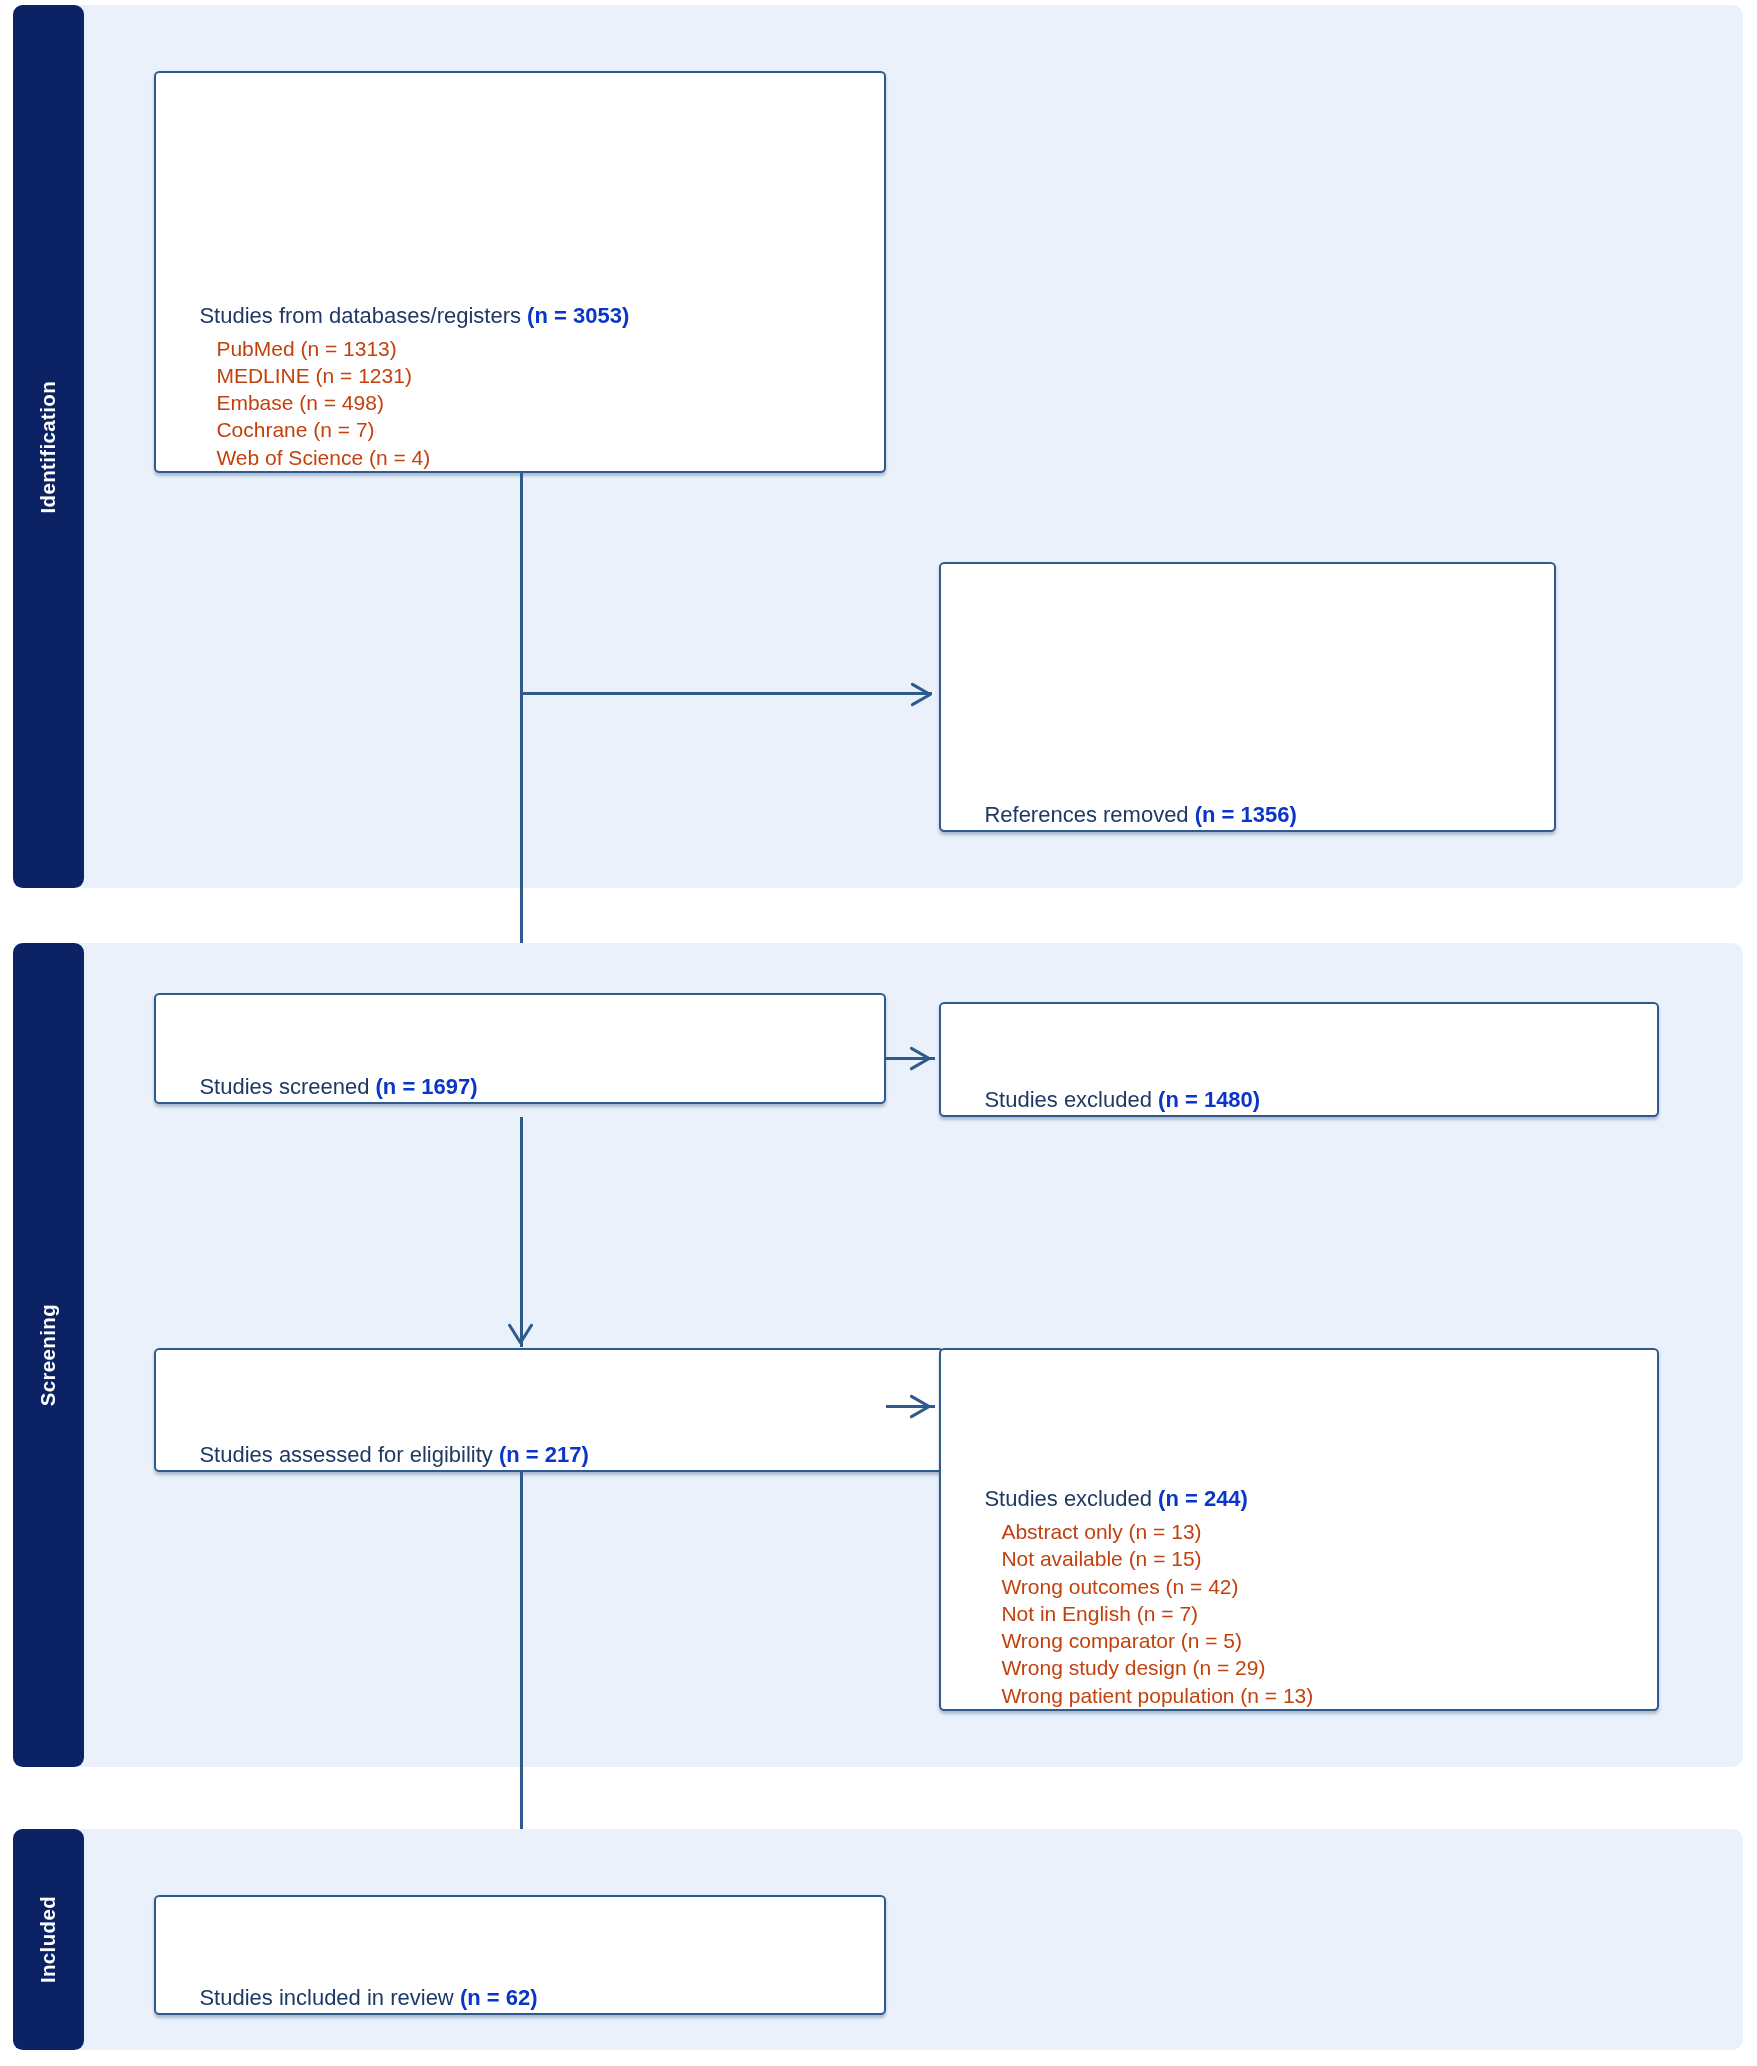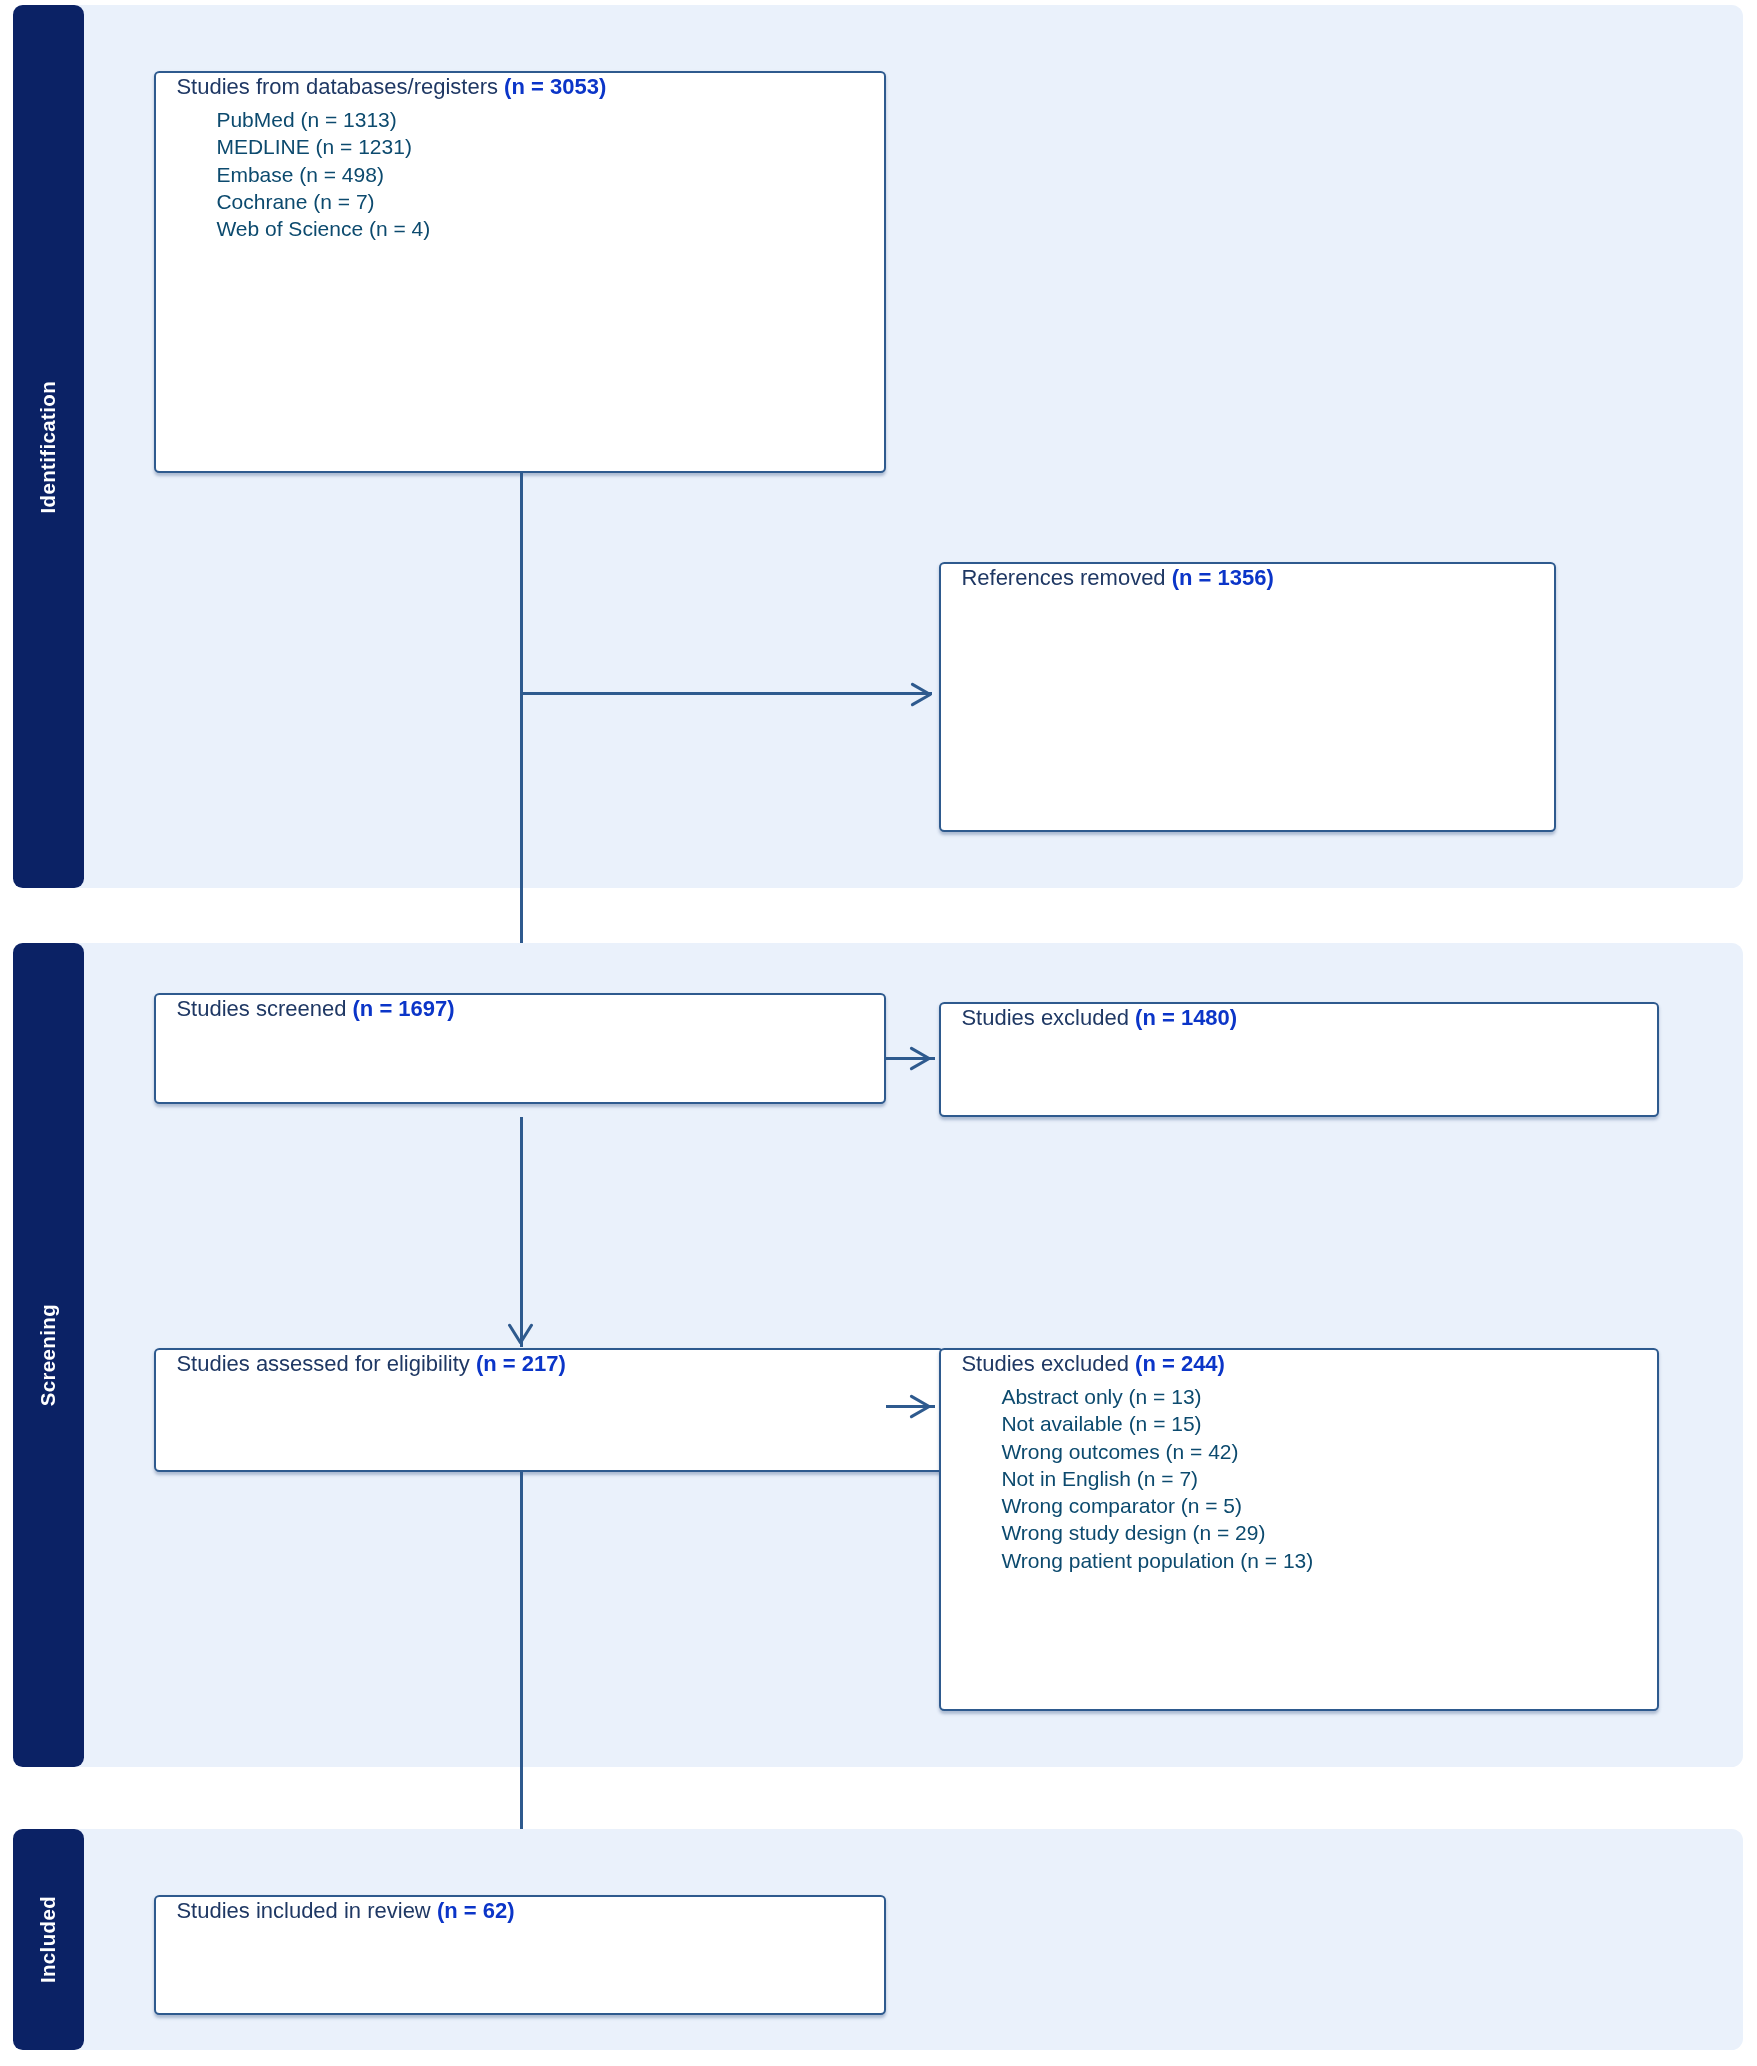--- a/index.html
+++ b/index.html
@@ -32,38 +32,39 @@
   
   .box{
     position:absolute;
     background:#ffffff;
     border:2.2px solid #2E5A8E;
     border-radius:5.3px;
     box-sizing:border-box;
     box-shadow:0 2.2px 3.1px rgba(40,70,120,.32);
     display:flex;
     flex-direction:column;
-    justify-content:flex-start;
+    justify-content:flex-end;
+    padding-left:23px;
   }
   .box-inner{padding:0 20.4px;}
   .line-main{
     font-size:22px;
     color:#1F3864;
     line-height:1.30;
     white-space:nowrap;
   }
   .line-main .count{
     color:#0B35C8;
     font-weight:bold;
   }
   .sub{
     font-size:21px;
-    color:#0c4a6e;
+    color:#c2410c;
     line-height:1.30;
-    margin-left:40px;
+    margin-left:17px;
     white-space:nowrap;
   }
   .sublist{margin-top:4.4px;}
 
   
   .vline{
     position:absolute;
     background:#2E5A8E;
     width:2.7px;
   }

